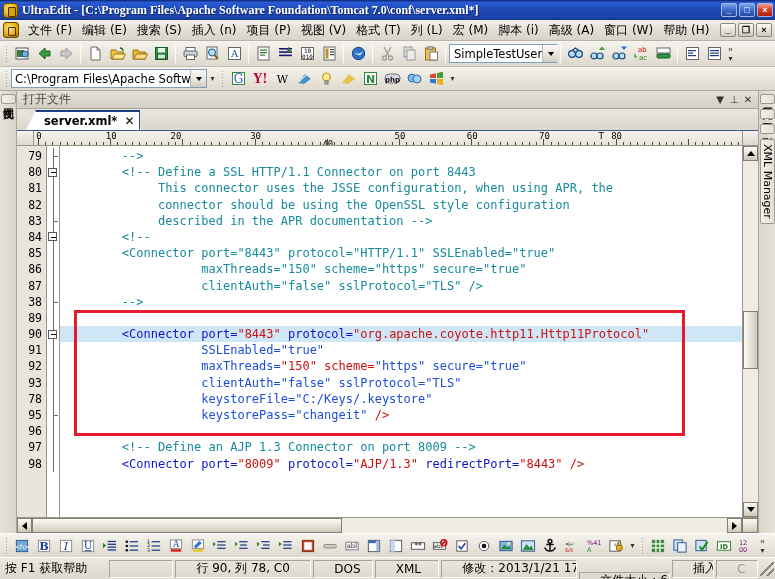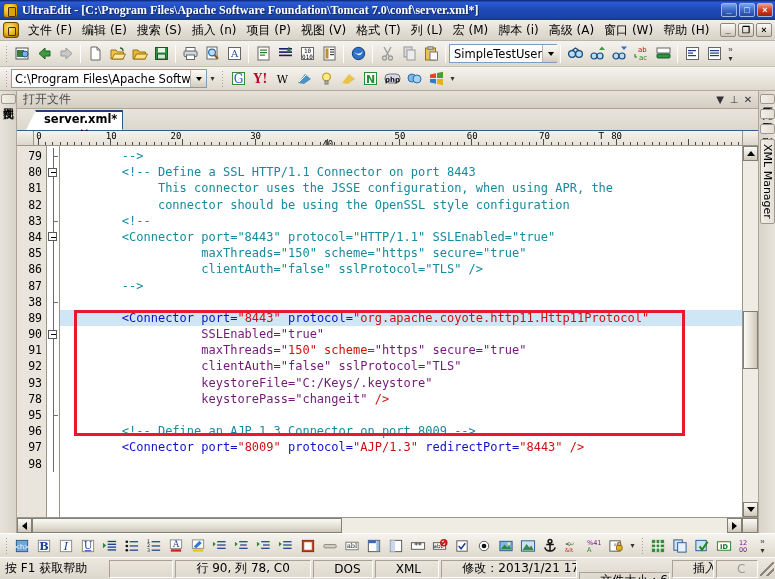--- a/index.html
+++ b/index.html
@@ -229,21 +229,20 @@
     border-top-width: 2px;
     border-top-color: #1f3f7a;
     display:flex; align-items:center;
     padding: 0 5px 0 8px;
     font-size: 11.5px;
     font-weight: bold;
     font-family: "DejaVu Sans", sans-serif;
     transform: skewX(0deg);
     position: relative;
     margin-left: 10px;
-    flex-direction: column;
   }
   .ftab:before {
     content:"";
     position:absolute; left:-10px; bottom:-1px;
     width: 0; height: 0;
     border-bottom: 20px solid #fff;
     border-left: 10px solid transparent;
   }
   .ftab .x { margin-left:7px; font-weight:bold; font-size:12px; }
 
@@ -286,21 +285,21 @@
     font-family: "DejaVu Sans Mono", monospace;
     font-size: 12px;
     padding-top: 2px;
     min-width:0;
   }
   .cl { height:16.2px; line-height:16.2px; white-space:pre; padding-left:4px; }
   .cl.hl { background:#cfe6f7; }
   .tok-cmt { color:#178a9c; }
   .tok-tag { color:#1111cc; }
   .tok-attr { color:#cc1111; }
-  .tok-pl { color:#701a75; }
+  .tok-pl { color:#1d4ed8; }
 
   .redbox {
     position:absolute;
     border: 3px solid #e8192c;
     pointer-events:none;
   }
 
   
   .vsb {
     width: 16px; flex:none;
@@ -930,20 +929,21 @@
               <div class="fc">
                 <div class="vline"></div>
               </div>
             </div>
           <div class="code" id="code">
             <div class="redbox" id="redbox" style="left: 14px; top: 164px; width: 611px; height: 125.6px;"></div>
           <div class="cl"><span class="tok-cmt">        --&gt;</span></div>
               <div class="cl"><span class="tok-cmt">        &lt;!-- Define a SSL HTTP/1.1 Connector on port 8443</span></div>
               <div class="cl"><span class="tok-cmt">             This connector uses the JSSE configuration, when using APR, the</span></div>
               <div class="cl"><span class="tok-cmt">             connector should be using the OpenSSL style configuration</span></div>
+              <div class="cl"><span class="tok-cmt">             described in the APR documentation --&gt;</span></div>
               <div class="cl"><span class="tok-cmt">        &lt;!--</span></div>
               <div class="cl"><span class="tok-cmt">        &lt;Connector port="8443" protocol="HTTP/1.1" SSLEnabled="true"</span></div>
               <div class="cl"><span class="tok-cmt">                   maxThreads="150" scheme="https" secure="true"</span></div>
               <div class="cl"><span class="tok-cmt">                   clientAuth="false" sslProtocol="TLS" /&gt;</span></div>
               <div class="cl"><span class="tok-cmt">        --&gt;</span></div>
               <div class="cl">&nbsp;</div>
               <div class="cl hl"><span class="tok-tag">        &lt;Connector </span><span class="tok-tag">port=</span><span class="tok-attr">"8443"</span><span class="tok-tag"> protocol=</span><span class="tok-attr">"org.apache.coyote.http11.Http11Protocol"</span></div>
               <div class="cl"><span class="tok-pl">                   SSLEnabled=</span><span class="tok-pl">"true"</span></div>
               <div class="cl"><span class="tok-pl">                   maxThreads=</span><span class="tok-attr">"150"</span><span class="tok-attr"> scheme=</span><span class="tok-pl">"https"</span><span class="tok-pl"> secure="true"</span></div>
               <div class="cl"><span class="tok-pl">                   clientAuth="false" sslProtocol="TLS"</span></div>

